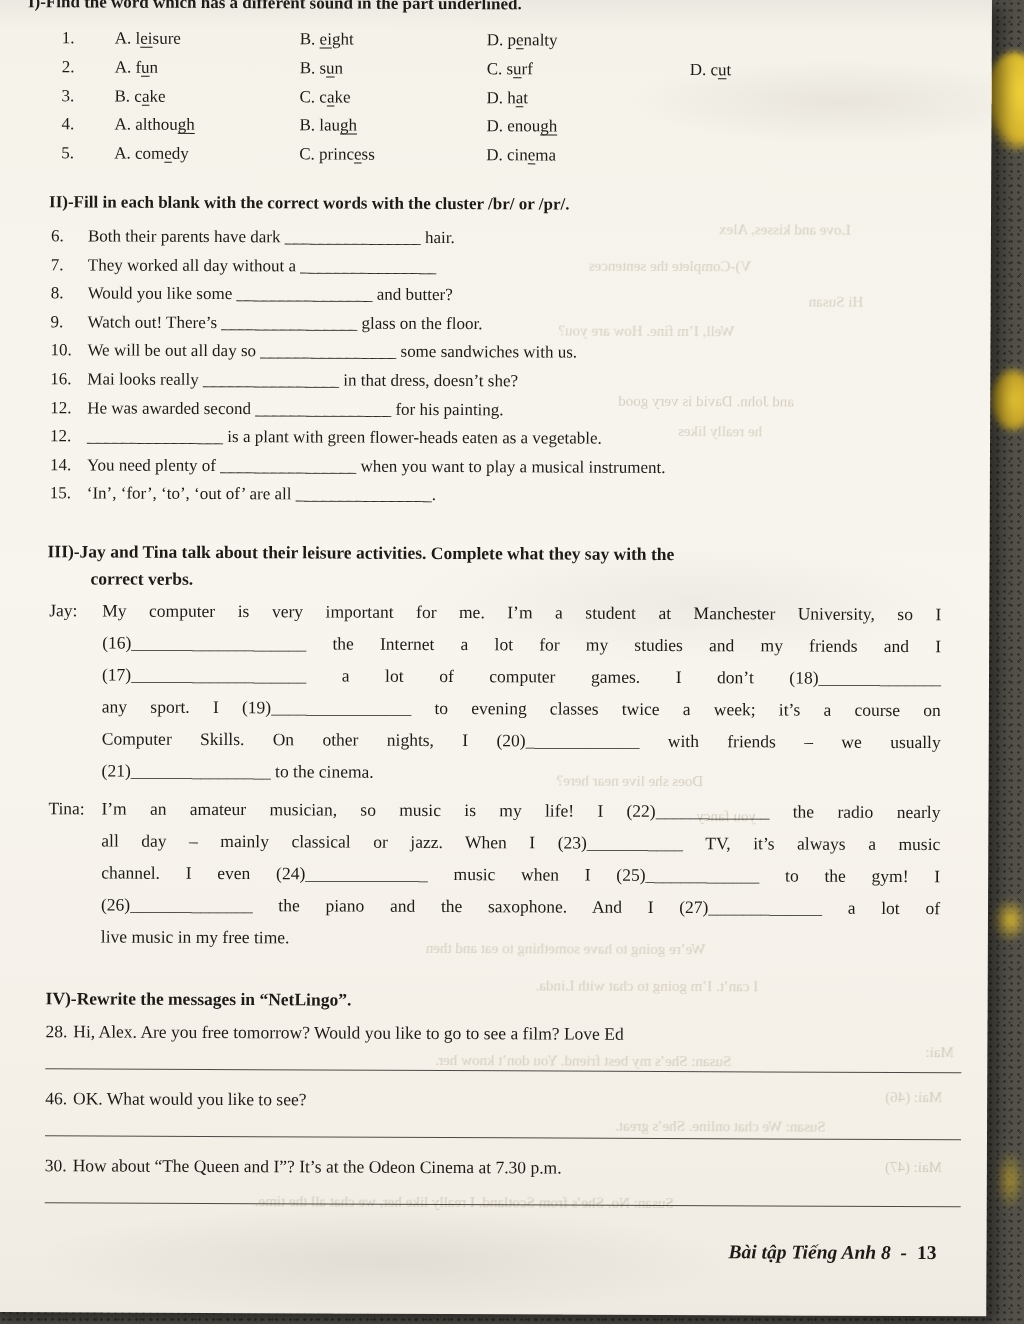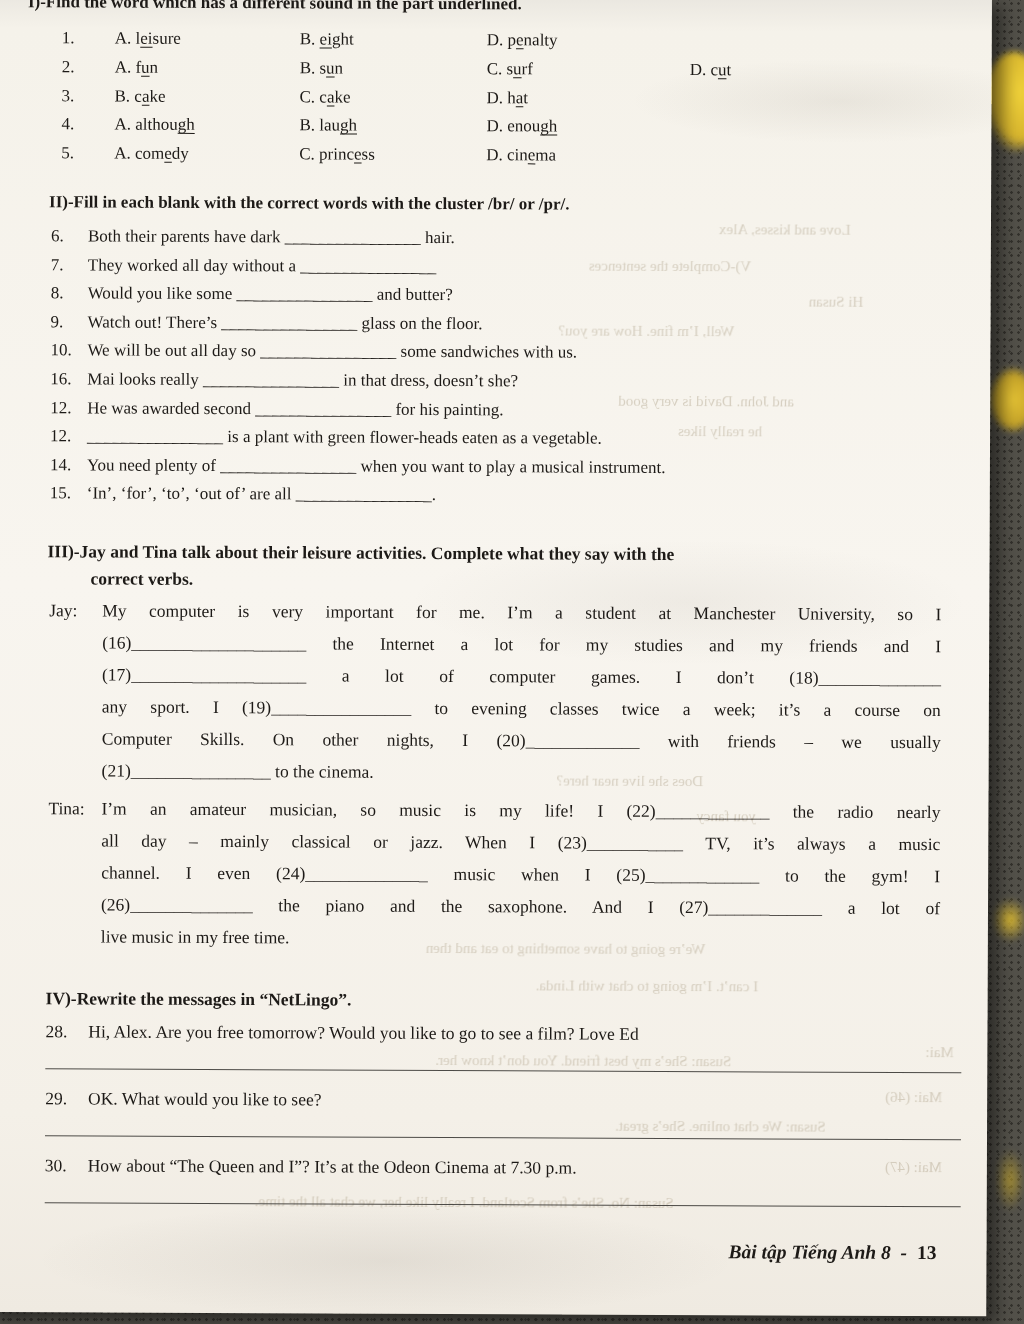--- a/index.html
+++ b/index.html
@@ -67,21 +67,21 @@
   .dlg-tina{left:62px;top:800px;width:892px;}
   .dlg-label{position:absolute;left:0;top:0;line-height:32px;}
   .dlg-lines{margin-left:53px;}
   .dlg-line{line-height:32px;}
   .just{text-align:justify;text-align-last:justify;}
 
   .ex4-heading{position:absolute;left:60px;top:996px;font-weight:bold;font-size:17.5px;}
   .ex4-list{position:absolute;left:60px;top:1026px;width:916px;font-size:17.5px;}
   .ex4-item{margin-bottom:16px;}
   .ex4-text{line-height:26px;}
-  .ex4-num{margin-right:21px;}
+  .ex4-num{margin-right:6px;}
   .ex4-line{margin-top:24px;border-top:1.3px solid #4c4a46;height:0;}
 
   .footer{position:absolute;right:50px;top:1246px;font-size:19.5px;white-space:nowrap;}
   .f-title{font-style:italic;font-weight:bold;}
   .f-sep{font-style:italic;font-weight:bold;margin:0 5px;}
   .f-num{font-weight:bold;}
 </style>
 </head>
 <body>
 
@@ -190,21 +190,21 @@
         </div>
       </div>
 
     <div class="ex4-heading">IV)-Rewrite the messages in “NetLingo”.</div>
     <div class="ex4-list">
         <div class="ex4-item">
           <div class="ex4-text"><span class="ex4-num">28.</span><span>Hi, Alex. Are you free tomorrow? Would you like to go to see a film? Love Ed</span></div>
           <div class="ex4-line"></div>
         </div>
         <div class="ex4-item">
-          <div class="ex4-text"><span class="ex4-num">29.</span><span>OK. What would you like to see?</span></div>
+          <div class="ex4-text"><span class="ex4-num">46.</span><span>OK. What would you like to see?</span></div>
           <div class="ex4-line"></div>
         </div>
         <div class="ex4-item">
           <div class="ex4-text"><span class="ex4-num">30.</span><span>How about “The Queen and I”? It’s at the Odeon Cinema at 7.30 p.m.</span></div>
           <div class="ex4-line"></div>
         </div>
       </div>
 
     <div class="footer">
       <span class="f-title">Bài tập Tiếng Anh 8</span>

